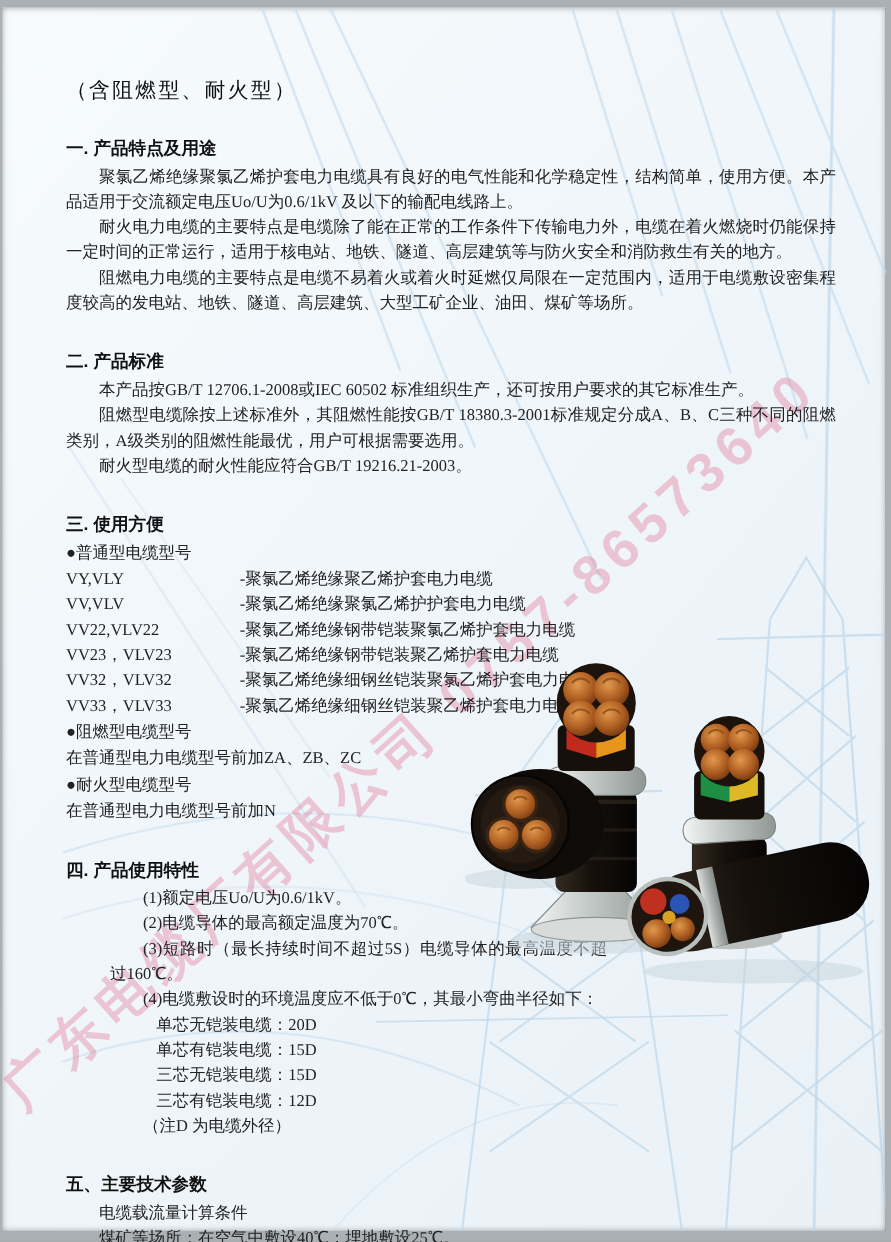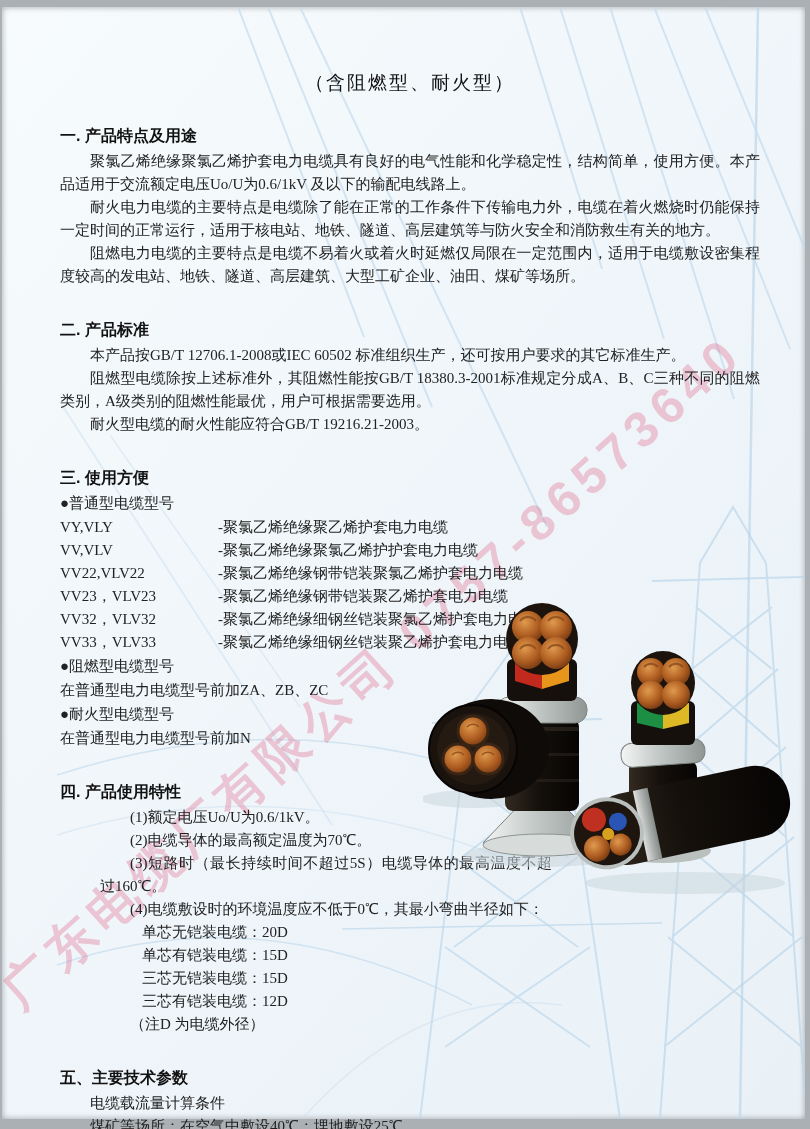--- a/index.html
+++ b/index.html
@@ -10,21 +10,21 @@
         box-shadow:0 0 6px rgba(0,0,0,.35) inset;}
   .bg-art{position:absolute;left:0;top:0;pointer-events:none;}
   .watermark{position:absolute;left:8px;top:958px;z-index:1;white-space:nowrap;
              font-family:"Liberation Sans",sans-serif;font-weight:bold;
              font-size:50px;letter-spacing:7px;color:rgba(224,92,130,.32);
              transform:rotate(-42deg);transform-origin:0 50%;pointer-events:none;}
   .content{position:absolute;left:58px;top:64px;width:700px;z-index:2;
            font-size:15px;line-height:23px;color:#222;}
   h1.title{margin:0 0 8px 0;text-align:center;font-size:27px;line-height:34px;
            font-weight:bold;color:#0d0d0d;letter-spacing:1px;}
-  .subtitle{text-align:center;font-size:19px;letter-spacing:2px;margin-bottom:22px;color:#111;}
+  .subtitle{font-size:19px;letter-spacing:2px;margin-bottom:22px;color:#111;}
   h2.sec{margin:31px 0 3px 0;font-family:"Liberation Sans",sans-serif;
          font-size:16px;line-height:22px;font-weight:bold;color:#111;}
   p.body{margin:0;text-indent:2em;text-align:justify;}
   .bullet{margin:1px 0;}
   .model-row{display:flex;}
   .model-code{flex:0 0 158px;}
   .model-desc{flex:1;}
   .usage-block{width:452px;margin-left:40px;}
   .bend{padding-left:2.8em;}
   .note{text-indent:2em;}

